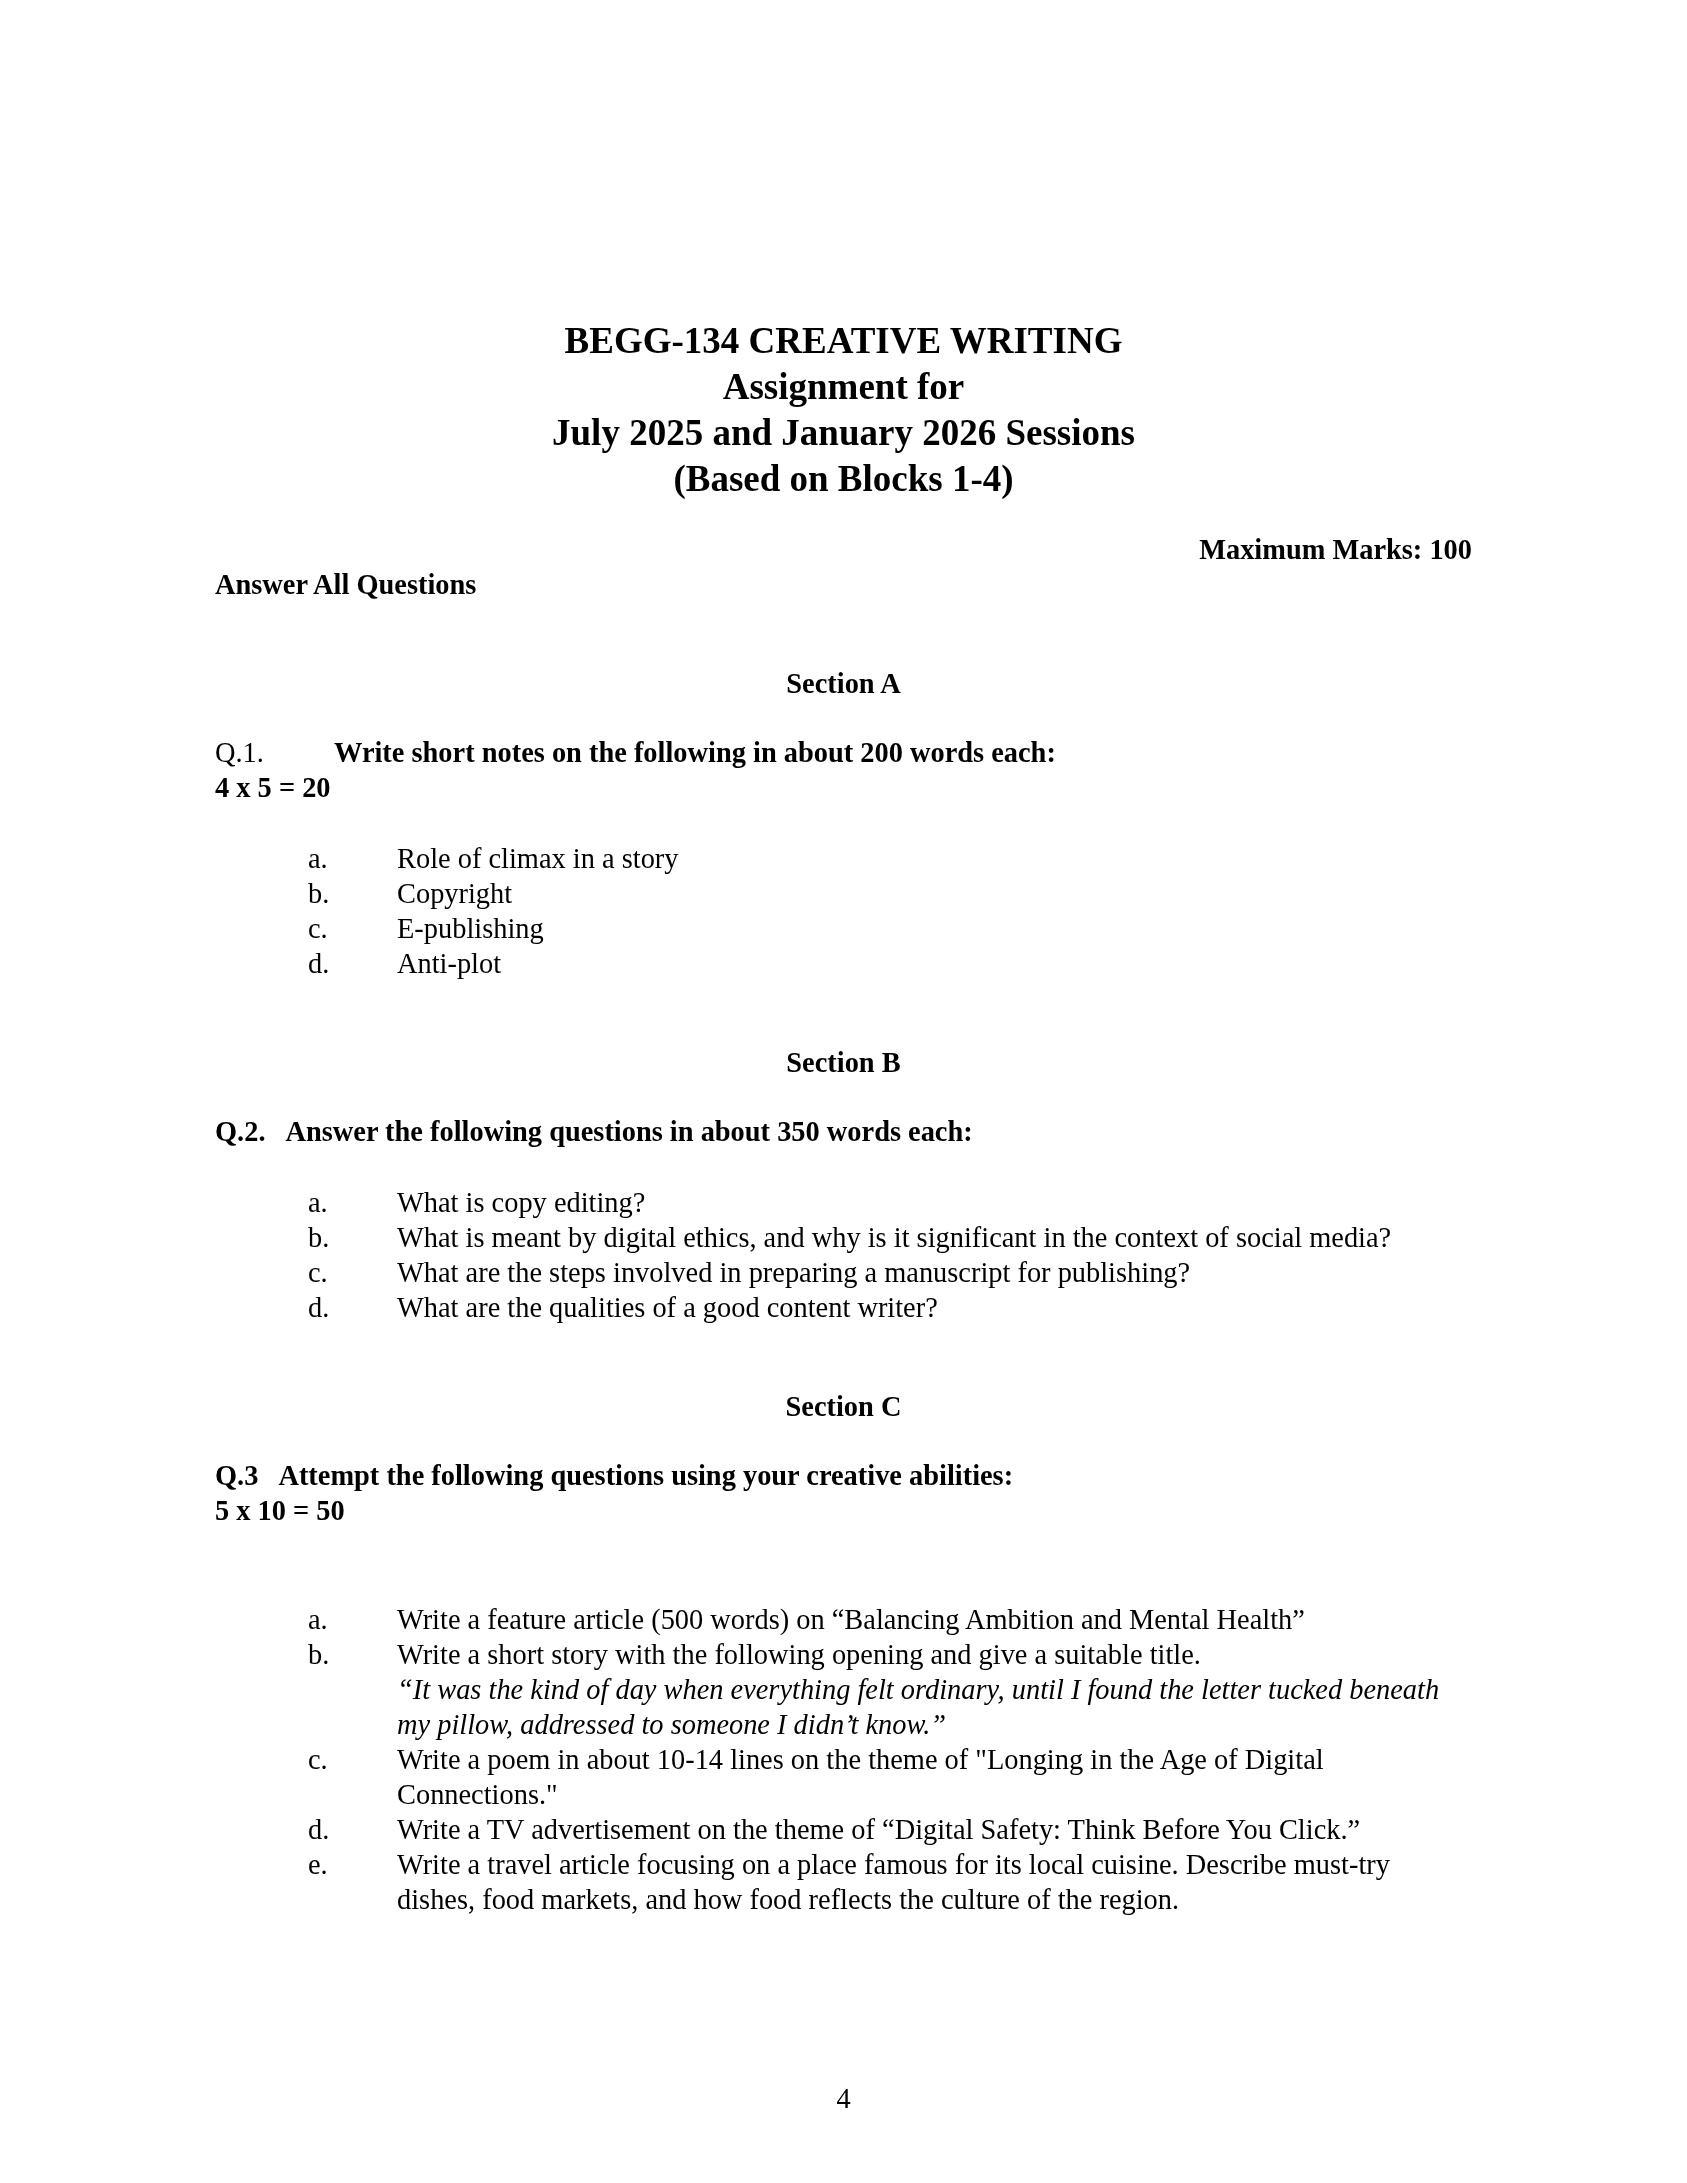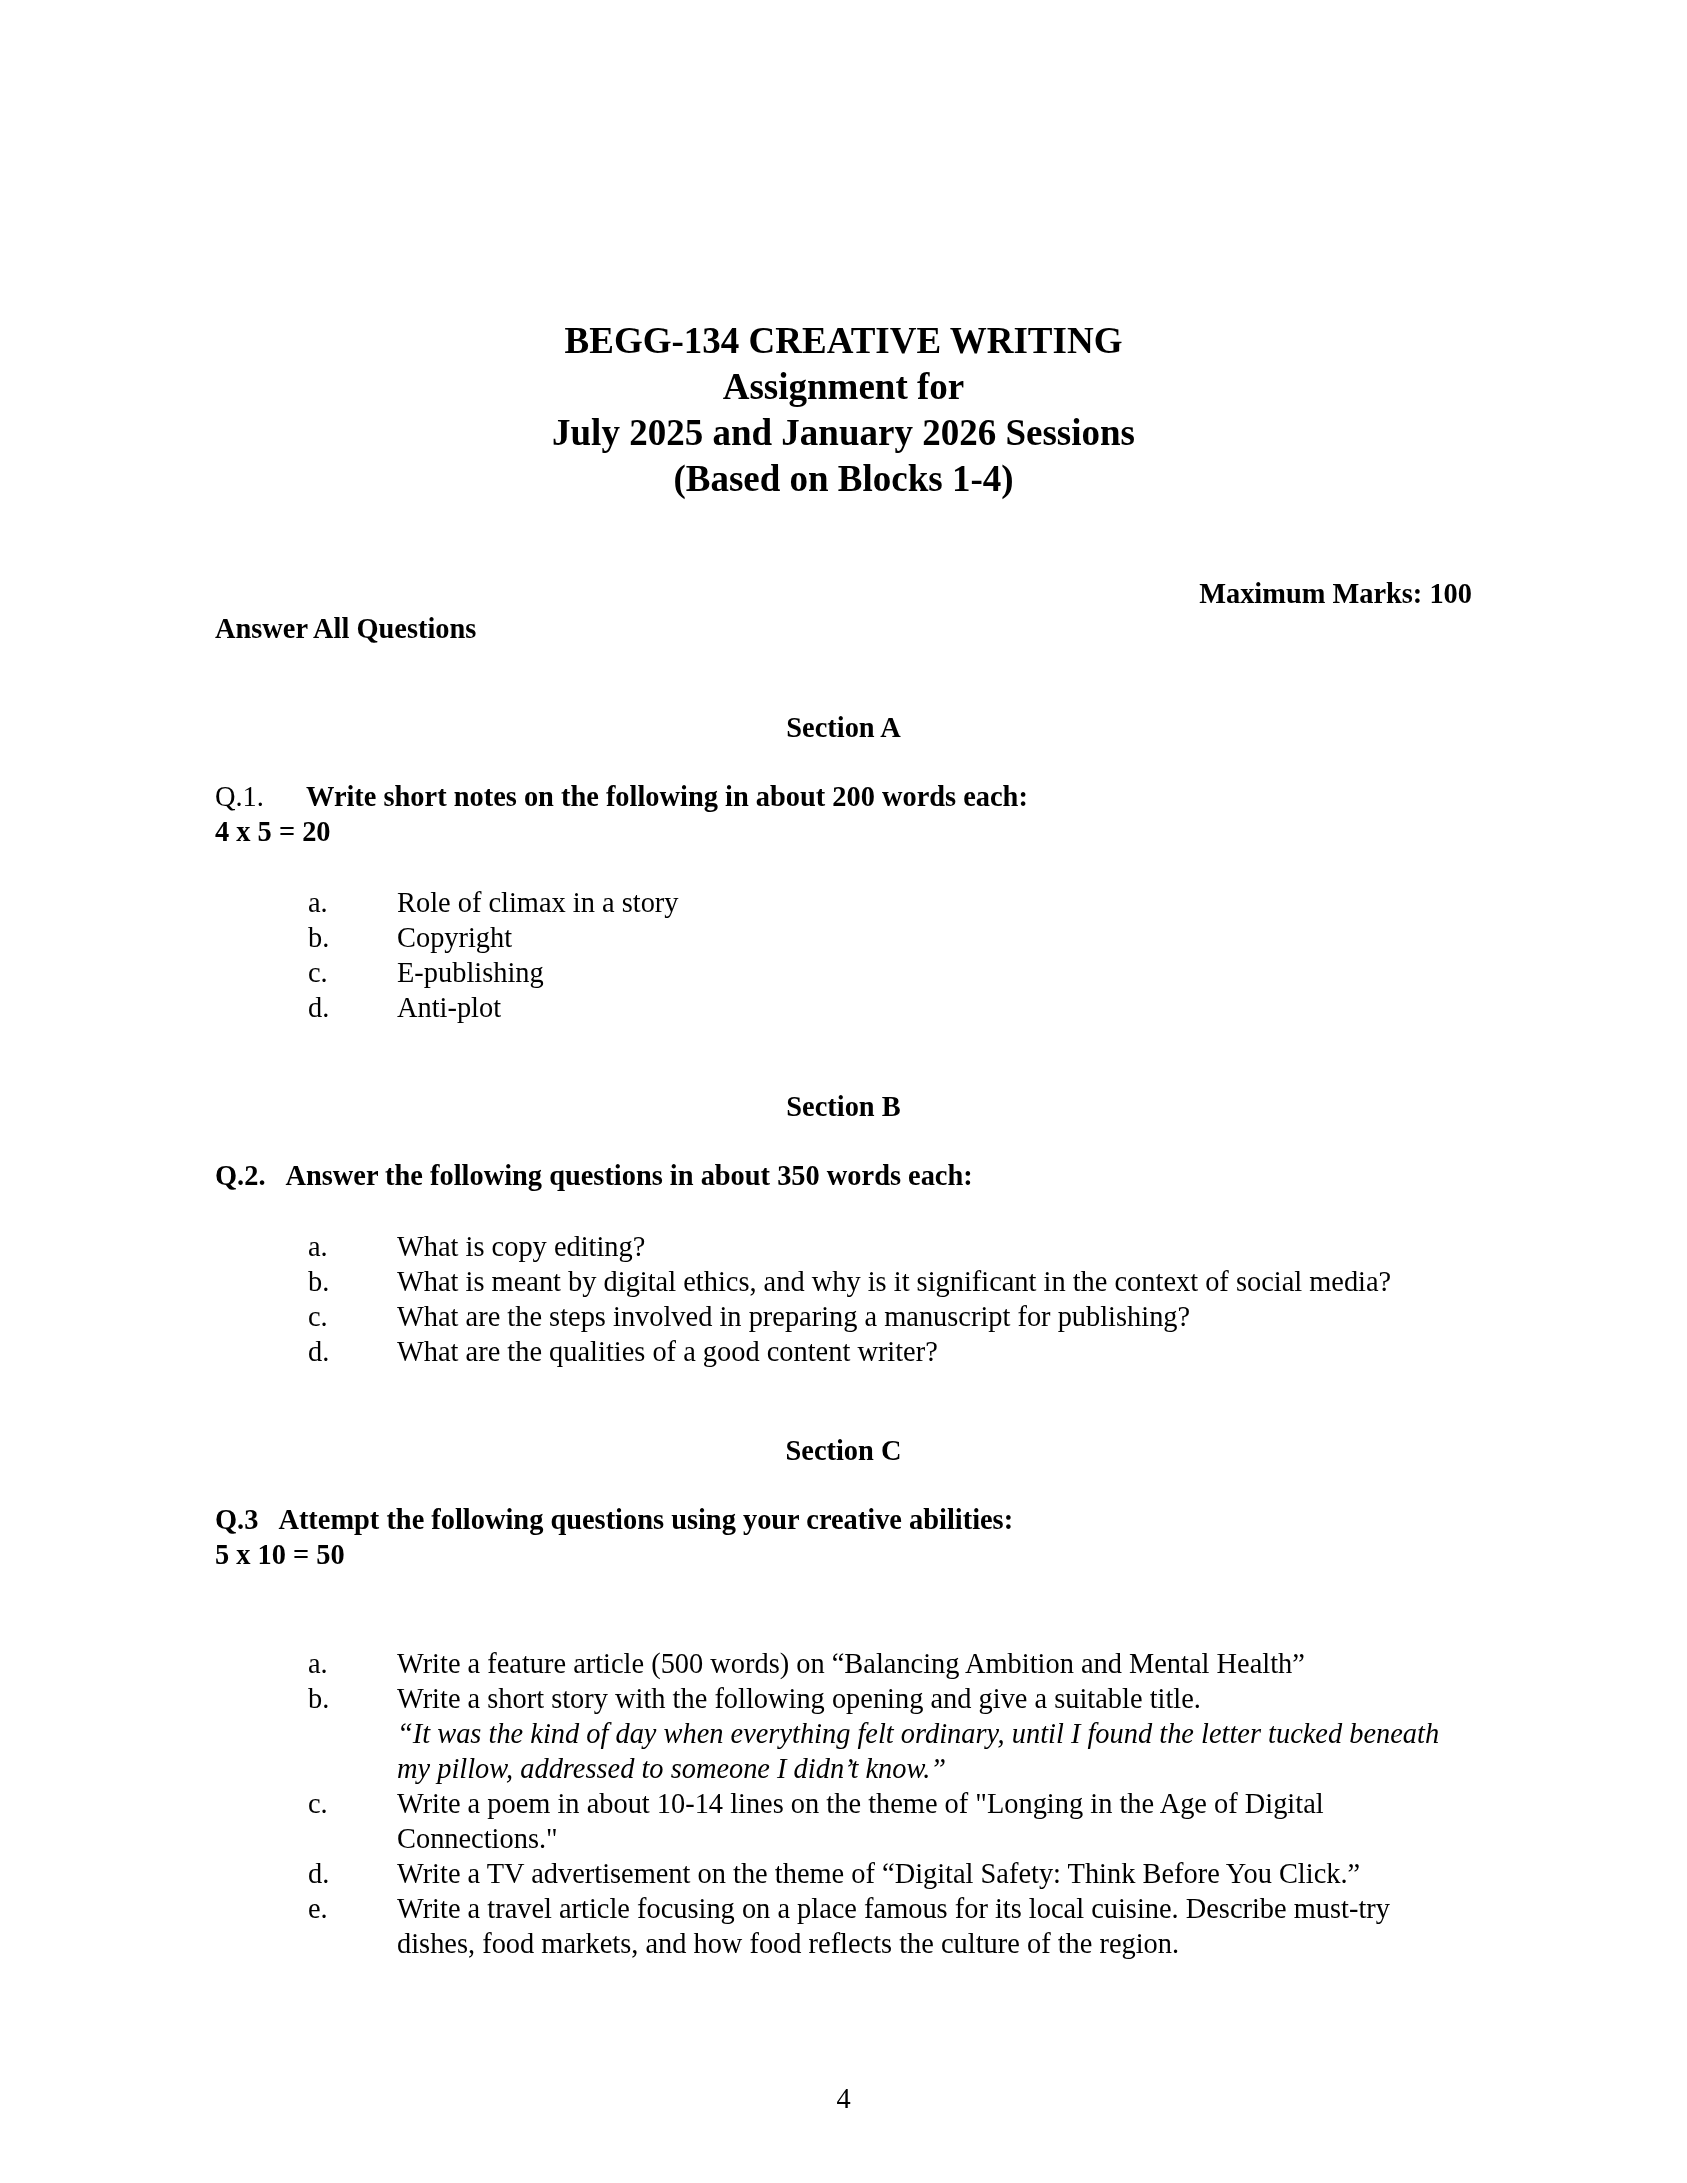--- a/index.html
+++ b/index.html
@@ -20,37 +20,38 @@
     padding: 318px 215px 0 215px;
     position: relative;
   }
   .title-block {
     text-align: center;
     font-weight: bold;
     font-size: 37px;
     line-height: 46px;
   }
   .marks-header {
-    margin-top: 74px;
+    margin-top: 30px;
     text-align: right;
     font-weight: bold;
   }
   .instruction {
     font-weight: bold;
   }
   .section-heading {
     margin-top: 64px;
     text-align: center;
     font-weight: bold;
   }
   .question-line {
     margin-top: 34px;
   }
   .question-flex {
     display: flex;
+    gap: 28px;
   }
   .q-prefix {
     width: 91px;
     flex-shrink: 0;
   }
   .q-prefix-inline {
     font-weight: bold;
     margin-right: 20px;
   }
   .q-text {

